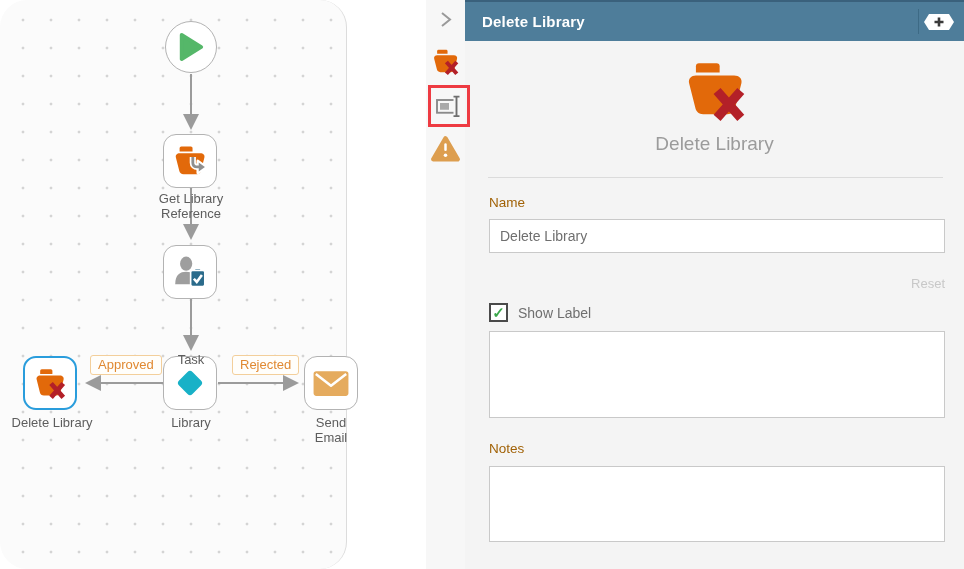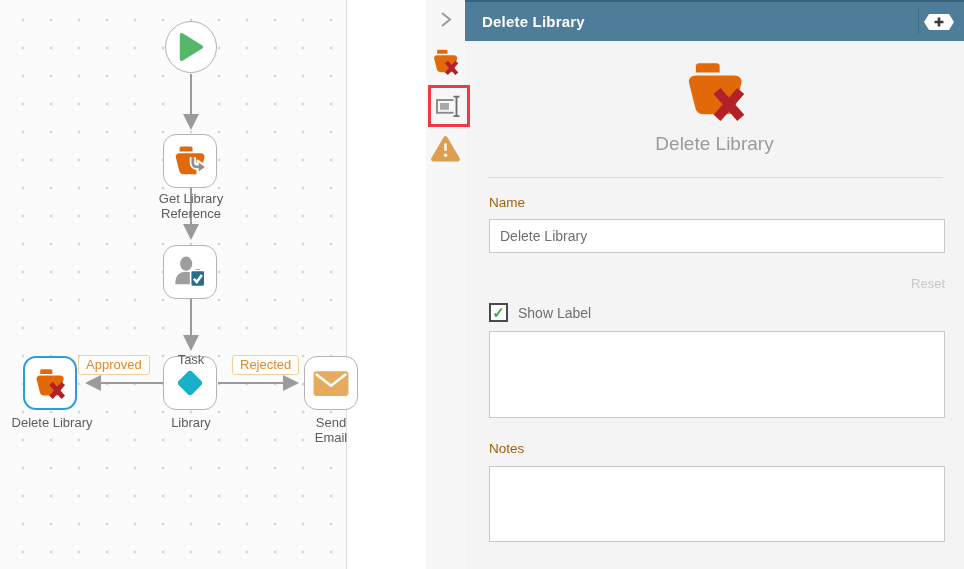--- a/index.html
+++ b/index.html
@@ -7,20 +7,21 @@
   body { font-family:"Liberation Sans", sans-serif; background:#fff; }
   .app { position:relative; width:964px; height:569px; overflow:hidden; }
 
   
   .canvas {
     position:absolute; left:0; top:0; width:347px; height:569px;
     background-color:#fbfbfb;
     background-image:radial-gradient(circle, #d4d4d4 1.2px, rgba(0,0,0,0) 1.7px);
     background-size:28px 28px; background-position:9px 6px;
     border-right:1px solid #dcdcdc;
+    border-radius:27px;
   }
   .wires { position:absolute; left:0; top:0; }
   .node {
     position:absolute; width:54px; height:54px; background:#fff;
     border:1.5px solid #b3b3b3; border-radius:13px;
     display:flex; align-items:center; justify-content:center; z-index:2;
   }
   .node.circle { border-radius:50%; width:52px; height:52px; }
   .node.selected { border:2.5px solid #2a9ddc; }
   .node-label {
@@ -152,21 +153,21 @@
     <div class="node-label" style="left:52px;top:416px;">Delete Library</div>
 
     <div class="node" style="left:304px;top:356px;">
       <svg width="36" height="27" viewBox="0 0 64 46">
         <rect x="1" y="1" width="62" height="44" rx="5" fill="#e5ab5e"></rect>
         <polyline points="5,6 32,27 59,6" stroke="#ffffff" stroke-width="4.5" fill="none" stroke-linejoin="round"></polyline>
       </svg>
     </div>
     <div class="node-label" style="left:331px;top:416px;">Send Email</div>
 
-    <div class="badge" style="left:78px;top:355px;">Approved</div>
+    <div class="badge" style="left:90px;top:355px;">Approved</div>
     <div class="badge" style="left:232px;top:355px;">Rejected</div>
   </div>
 
   <div class="rail">
     <div class="rail-btn" style="top:10px;">
       <svg width="16" height="18" viewBox="0 0 16 18">
         <path d="M4,3 L12,9.5 L4,16" stroke="#9a9a9a" stroke-width="2" fill="none"></path>
       </svg>
     </div>
 

